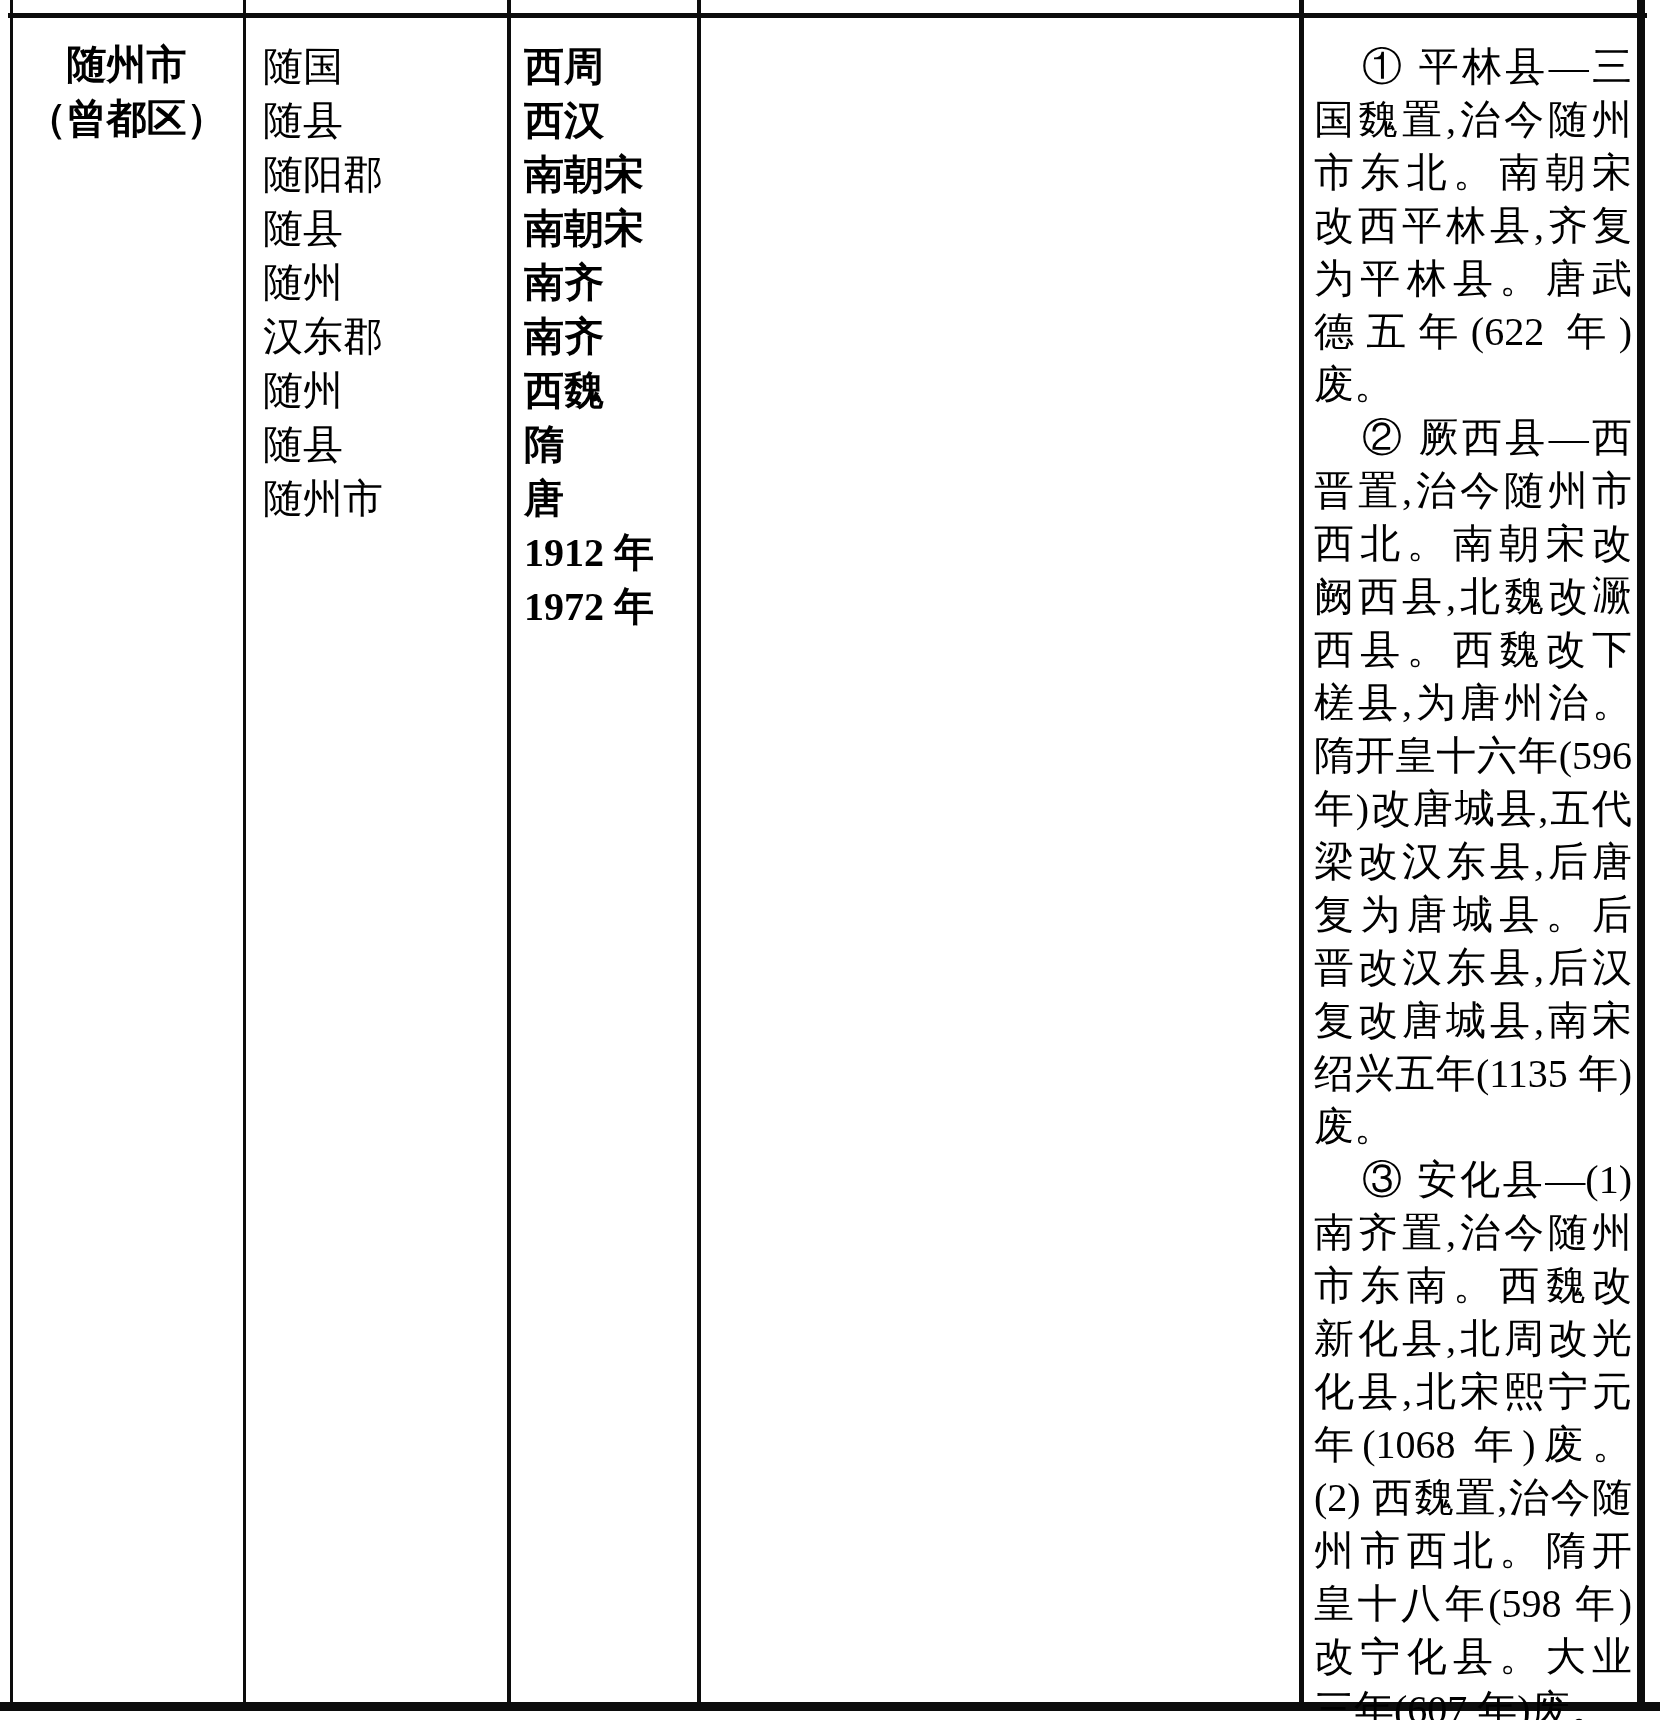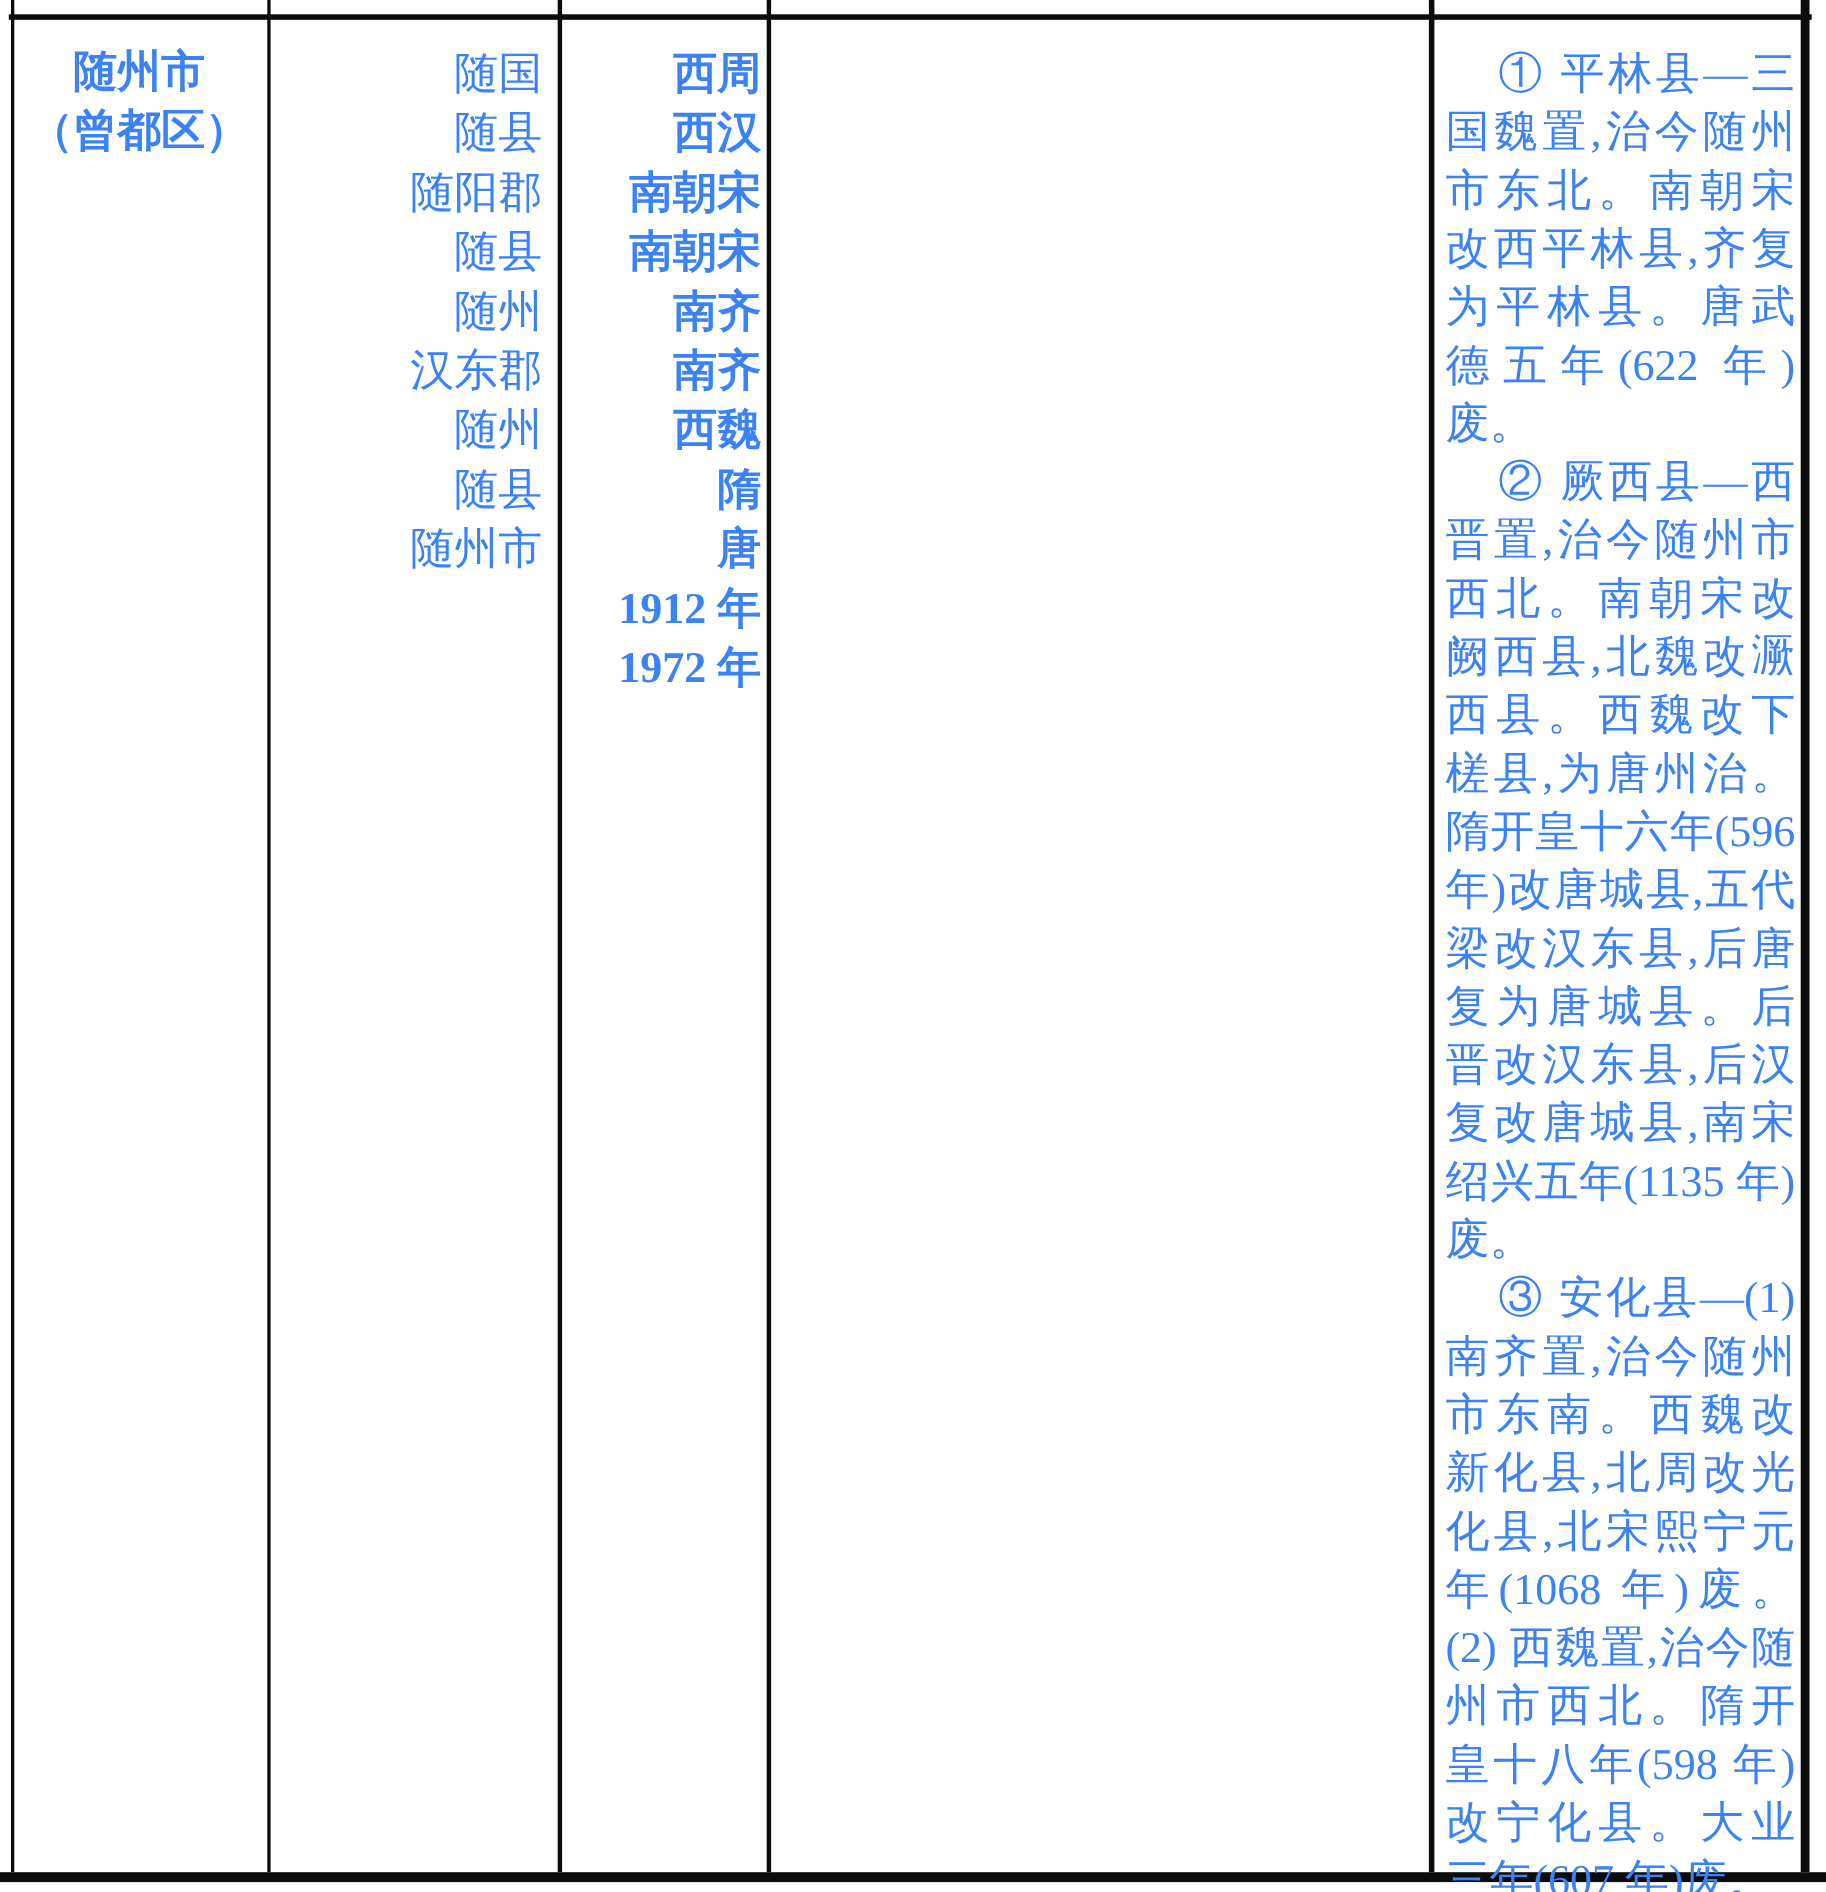--- a/index.html
+++ b/index.html
@@ -2,21 +2,21 @@
 <html><head>
 <meta charset="utf-8">
 <style>
   html,body{margin:0;padding:0;background:#ffffff;}
   .page{
     position:relative;
     width:1660px;
     height:1720px;
     background:#ffffff;
     font-family:"Liberation Serif","DejaVu Serif",serif;
-    color:#3b82f6;
+    color:#000000;
     overflow:hidden;
   }
   .vline,.hline{position:absolute;background:#0c0c0c;}
   .col{position:absolute;box-sizing:border-box;}
   .region-cell{
     left:10px;top:0;width:233px;
     padding-top:38px;
     text-align:center;
     font-weight:bold;
     font-size:40px;
@@ -48,21 +48,21 @@
   .notes-col{
     left:1314px;top:0;width:318px;
     padding-top:40px;
     font-size:40px;
     line-height:53px;
     text-align:justify;
     text-justify:inter-character;
     word-break:break-all;
   }
   .notes-col p{margin:0;text-indent:1.2em;}
-  .name-item,.period-item{display:block;height:54px;white-space:nowrap;text-align:right;}
+  .name-item,.period-item{display:block;height:54px;white-space:nowrap;}
 </style>
 </head>
 <body>
 
 <div class="page">
 
   <div class="hline" style="left:8px;top:13px;width:1639px;height:5px;"></div>
   <div class="hline" style="left:0;top:1702px;width:1660px;height:9px;"></div>
 
   <div class="vline" style="left:10px;top:0;width:3px;height:1702px;"></div>

